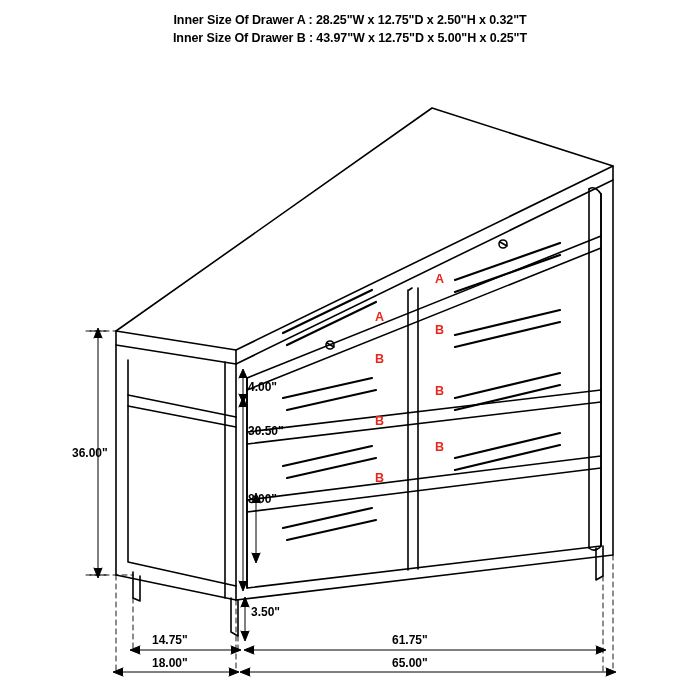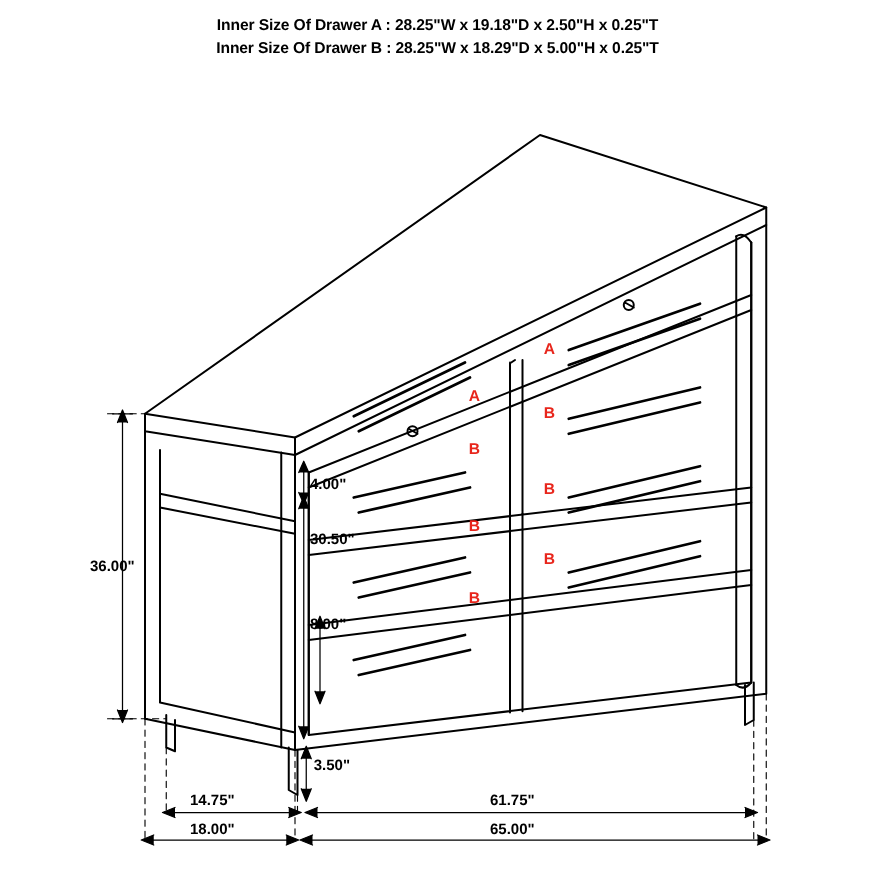--- a/index.html
+++ b/index.html
@@ -55,22 +55,22 @@
     color: #e8261c;
     white-space: nowrap;
   }
 </style>
 </head>
 <body>
 
 <div id="stage">
 
   <div class="hdr">
-    <div class="l1">Inner Size Of Drawer A : 28.25"W x 19.18"D x 2.50"H x 0.25"T</div>
-    <div class="l2">Inner Size Of Drawer B : 28.25"W x 18.29"D x 5.00"H x 0.25"T</div>
+    <div class="l1">Inner Size Of Drawer A : 28.25"W x 12.75"D x 2.50"H x 0.32"T</div>
+    <div class="l2">Inner Size Of Drawer B : 43.97"W x 12.75"D x 5.00"H x 0.25"T</div>
   </div>
 
   <svg class="draw" viewBox="0 0 700 700">
     <g fill="none" stroke="#000000" stroke-width="1.6" stroke-linejoin="round" stroke-linecap="round">
 
       <polygon points="432,108 613,166 236,350 116,331" fill="#ffffff"></polygon>
 
       <polyline points="116,331 116,345 236,364 236,350"></polyline>
       <polyline points="236,364 613,180 613,166"></polyline>
 

